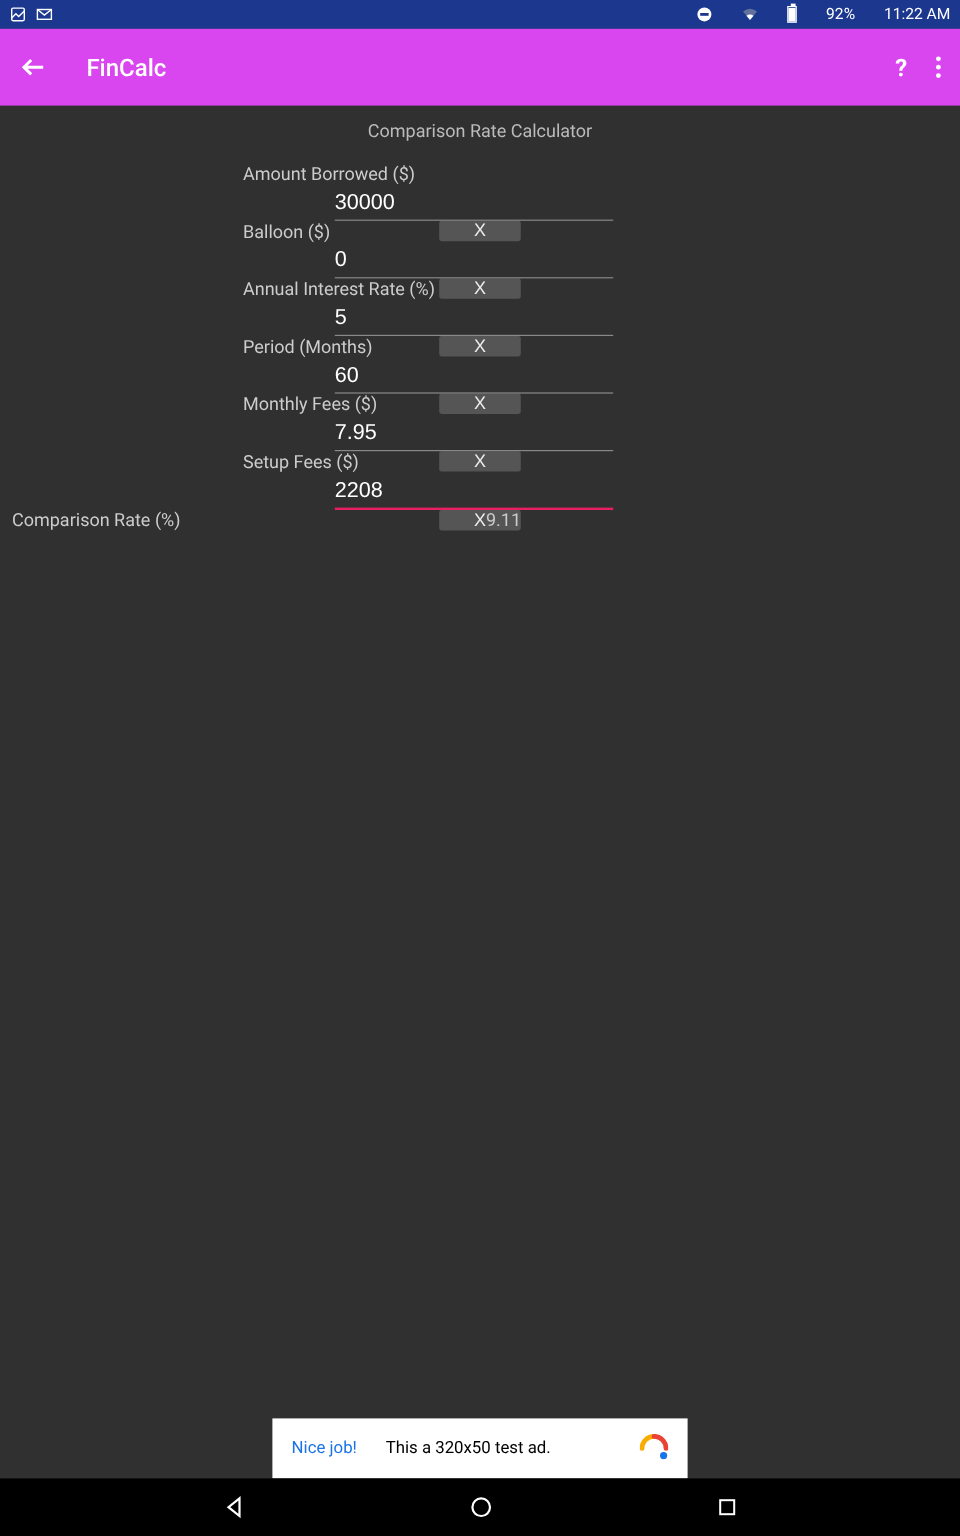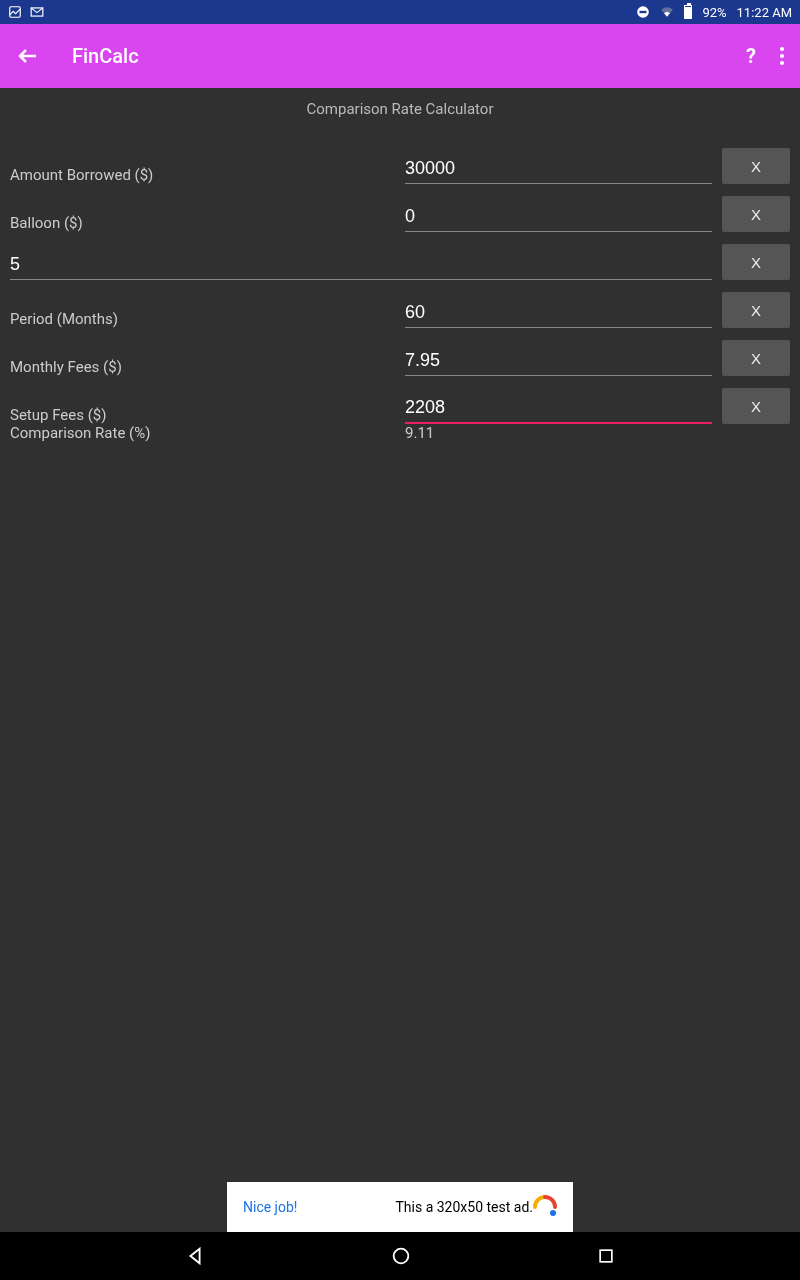--- a/index.html
+++ b/index.html
@@ -25,21 +25,21 @@
       color: #fff;
       font-size: 13px;
     }
     .status-left {
       display: flex;
       gap: 8px;
       align-items: center;
     }
     .status-right {
       display: flex;
-      gap: 10px;
+      gap: 24px;
       align-items: center;
     }
     .status-icon {
       display: inline-flex;
       align-items: center;
     }
     .app-bar {
       height: 64px;
       background: #d946ef;
       display: flex;
@@ -81,22 +81,23 @@
       color: #ccc;
     }
     .page-title {
       text-align: center;
       font-size: 15px;
       color: #bbb;
       margin-bottom: 18px;
     }
     .form-row {
       display: flex;
-      align-items: flex-end;
+      align-items: center;
       height: 48px;
+      flex-direction: column;
     }
     .form-label {
       width: 395px;
       font-size: 15px;
       color: #ccc;
       padding-left: 0;
     }
     .form-input-wrap {
       flex: 1;
       position: relative;
@@ -157,21 +158,20 @@
       bottom: 48px;
       left: 50%;
       transform: translateX(-50%);
       width: 346px;
       height: 50px;
       background: #fff;
       display: flex;
       align-items: center;
       padding: 0 16px;
       font-size: 14px;
-      text-align: right;
     }
     .ad-left {
       color: #1a73e8;
       margin-right: 24px;
     }
     .ad-mid {
       color: #000000;
       flex: 1;
     }
     .ad-logo {
@@ -278,20 +278,21 @@
     <button class="clear-btn">X</button>
   </div>
       <div class="form-row">
     <div class="form-label">Balloon ($)</div>
     <div class="form-input-wrap">
       <input class="form-input" value="0" style="">
     </div>
     <button class="clear-btn">X</button>
   </div>
       <div class="form-row">
+    <div class="form-label">Annual Interest Rate (%)</div>
     <div class="form-input-wrap">
       <input class="form-input" value="5" style="">
     </div>
     <button class="clear-btn">X</button>
   </div>
       <div class="form-row">
     <div class="form-label">Period (Months)</div>
     <div class="form-input-wrap">
       <input class="form-input" value="60" style="">
     </div>

